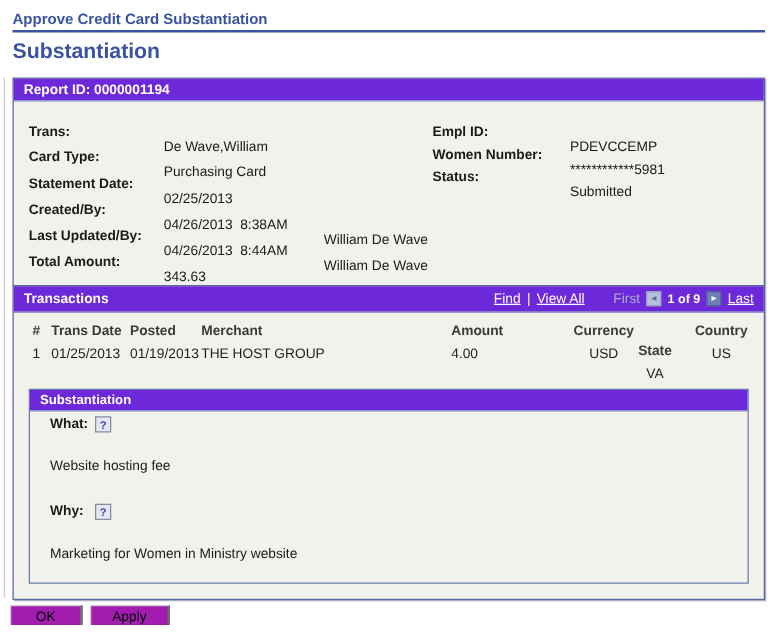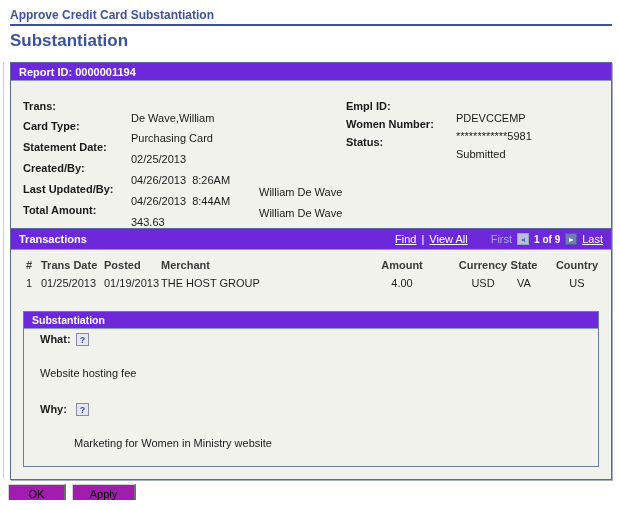--- a/index.html
+++ b/index.html
@@ -37,36 +37,36 @@
   .navicon{display:inline-block;width:12px;height:12px;line-height:11px;text-align:center;font-size:7px;box-sizing:border-box;}
   .prev{background:#B6C0DC;border:1px solid #97A1C4;color:#5E6C9E;}
   .next{background:#6F7FB5;border:1px solid #51609A;color:#ffffff;cursor:pointer;}
 
   .tcell{position:absolute;font-size:11px;color:#1f1f1f;white-space:nowrap;}
   .thead{font-weight:bold;color:#3a3a3a;}
   .c-num{left:15px;}
   .c-trans{left:30px;}
   .c-posted{left:93px;}
   .c-merch{left:150px;}
-  .c-amount{left:350px;width:82px;text-align:center;}
+  .c-amount{left:350px;width:82px;text-align:left;}
   .c-curr{left:442px;width:60px;text-align:center;}
-  .c-state{left:495px;width:36px;text-align:center;}
+  .c-state{left:495px;width:36px;text-align:center;margin-top:16px;}
   .c-ctry{left:543px;width:46px;text-align:center;}
   .hdr-row{top:30px;}
   .dat-row{top:48px;}
 
   .sub-box{position:absolute;left:12px;top:82px;width:576px;height:156px;background:#F1F2EC;border:1px solid #6A79AE;box-sizing:border-box;}
   .sub-box .bar{height:17px;font-size:10.5px;}
   .sublabel{position:absolute;left:16px;font-size:11px;font-weight:bold;color:#1a1a1a;}
   .subvalue{position:absolute;left:16px;font-size:11px;color:#1a1a1a;}
   .help{position:absolute;left:52px;width:13px;height:13px;background:#E4E7F2;border:1px solid #8A8AA0;color:#3A4A9C;font-size:9px;font-weight:bold;text-align:center;line-height:13px;box-sizing:border-box;cursor:pointer;}
   .what-row{top:21px;}
   .what-val{top:55px;}
   .why-row{top:91px;}
-  .why-val{top:125px;margin-left:34px;}
+  .why-val{top:125px;}
 
   .btn{position:absolute;height:21px;background:#a21caf;border-top:1px solid #d0d0d0;border-left:1px solid #d0d0d0;border-right:2px solid #6e6e6e;border-bottom:2px solid #6e6e6e;font-family:"Liberation Sans",sans-serif;font-size:11px;color:#000;text-align:center;padding:0;cursor:pointer;}
   .btn-ok{left:8px;top:484px;width:58px;}
   .btn-apply{left:72px;top:484px;width:64px;}
 </style>
 </head>
 <body>
 
 <div class="page">
 
@@ -88,21 +88,21 @@
       <div class="frow" style="top:26px;">
         <span class="flabel">Card Type:</span>
         <span class="fvalue">Purchasing Card</span>
       </div>
       <div class="frow" style="top:47px;">
         <span class="flabel">Statement Date:</span>
         <span class="fvalue">02/25/2013</span>
       </div>
       <div class="frow" style="top:68px;">
         <span class="flabel">Created/By:</span>
-        <span class="fvalue">04/26/2013  8:26AM</span>
+        <span class="fvalue">04/26/2013  8:38AM</span>
         <span class="fextra">William De Wave</span>
       </div>
       <div class="frow" style="top:89px;">
         <span class="flabel">Last Updated/By:</span>
         <span class="fvalue">04/26/2013  8:44AM</span>
         <span class="fextra">William De Wave</span>
       </div>
       <div class="frow" style="top:110px;">
         <span class="flabel">Total Amount:</span>
         <span class="fvalue">343.63</span>

